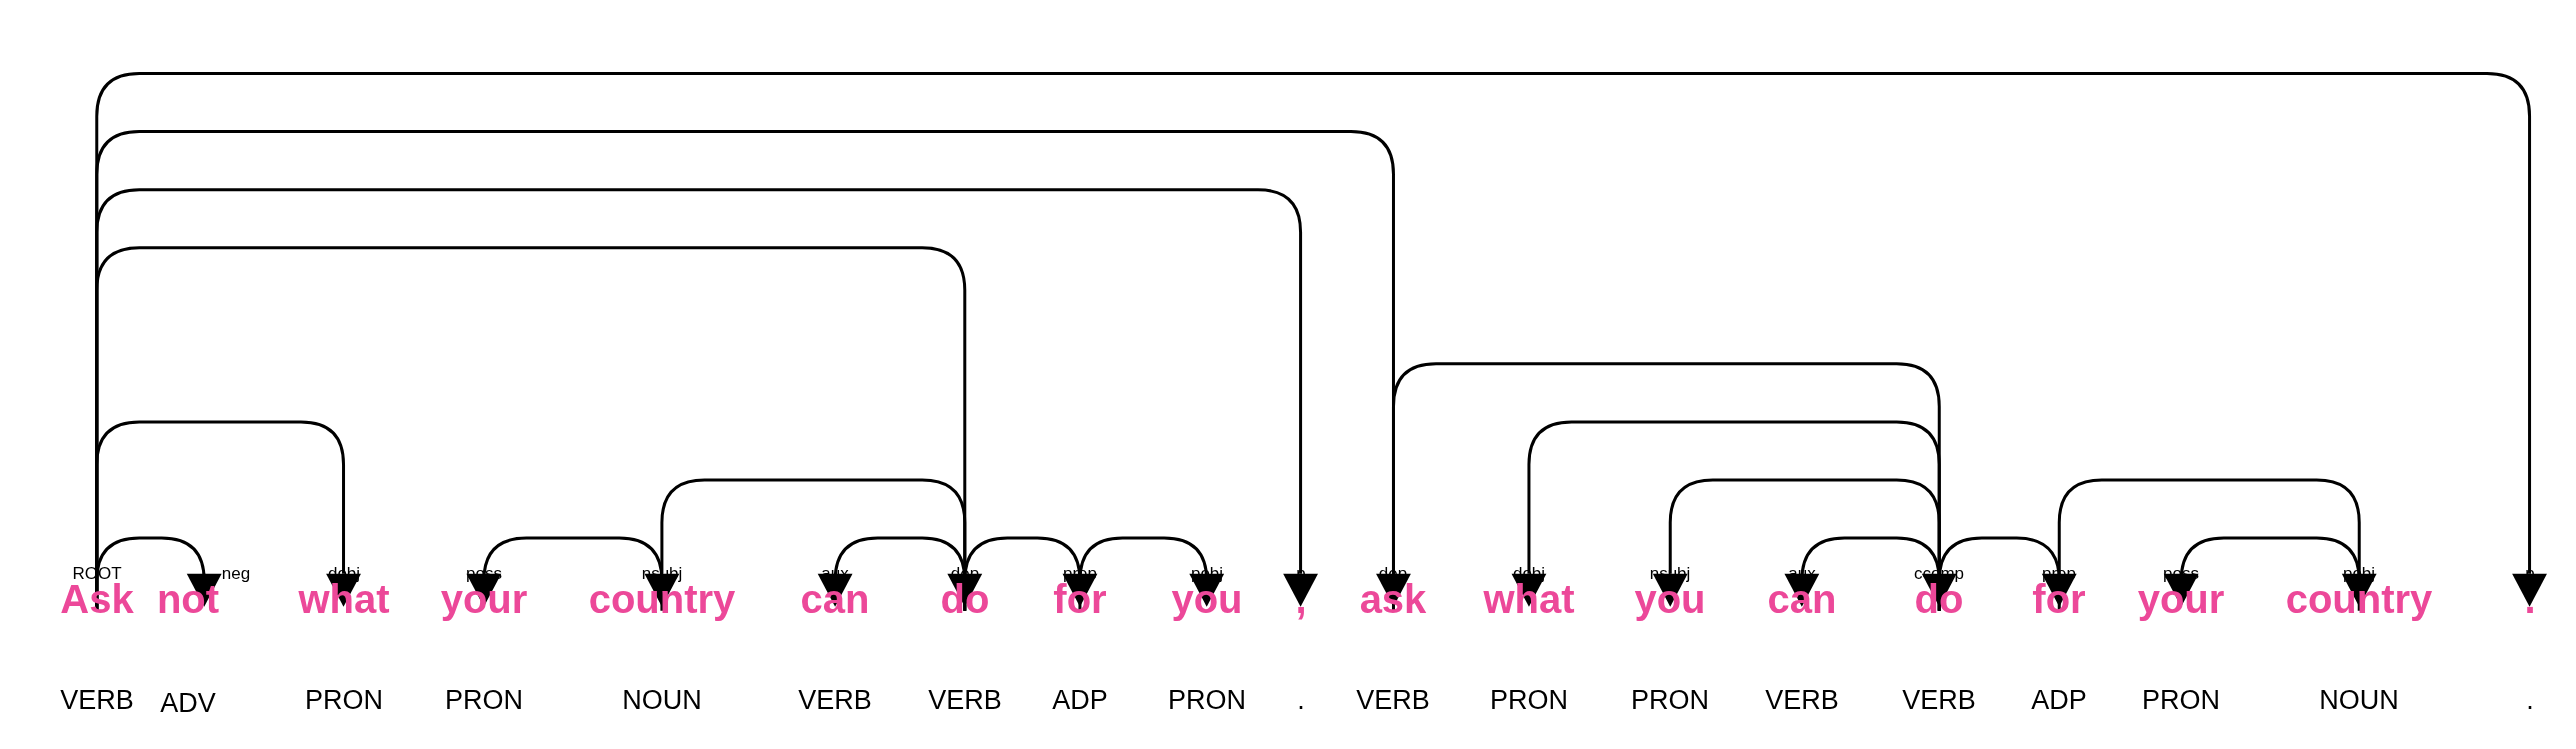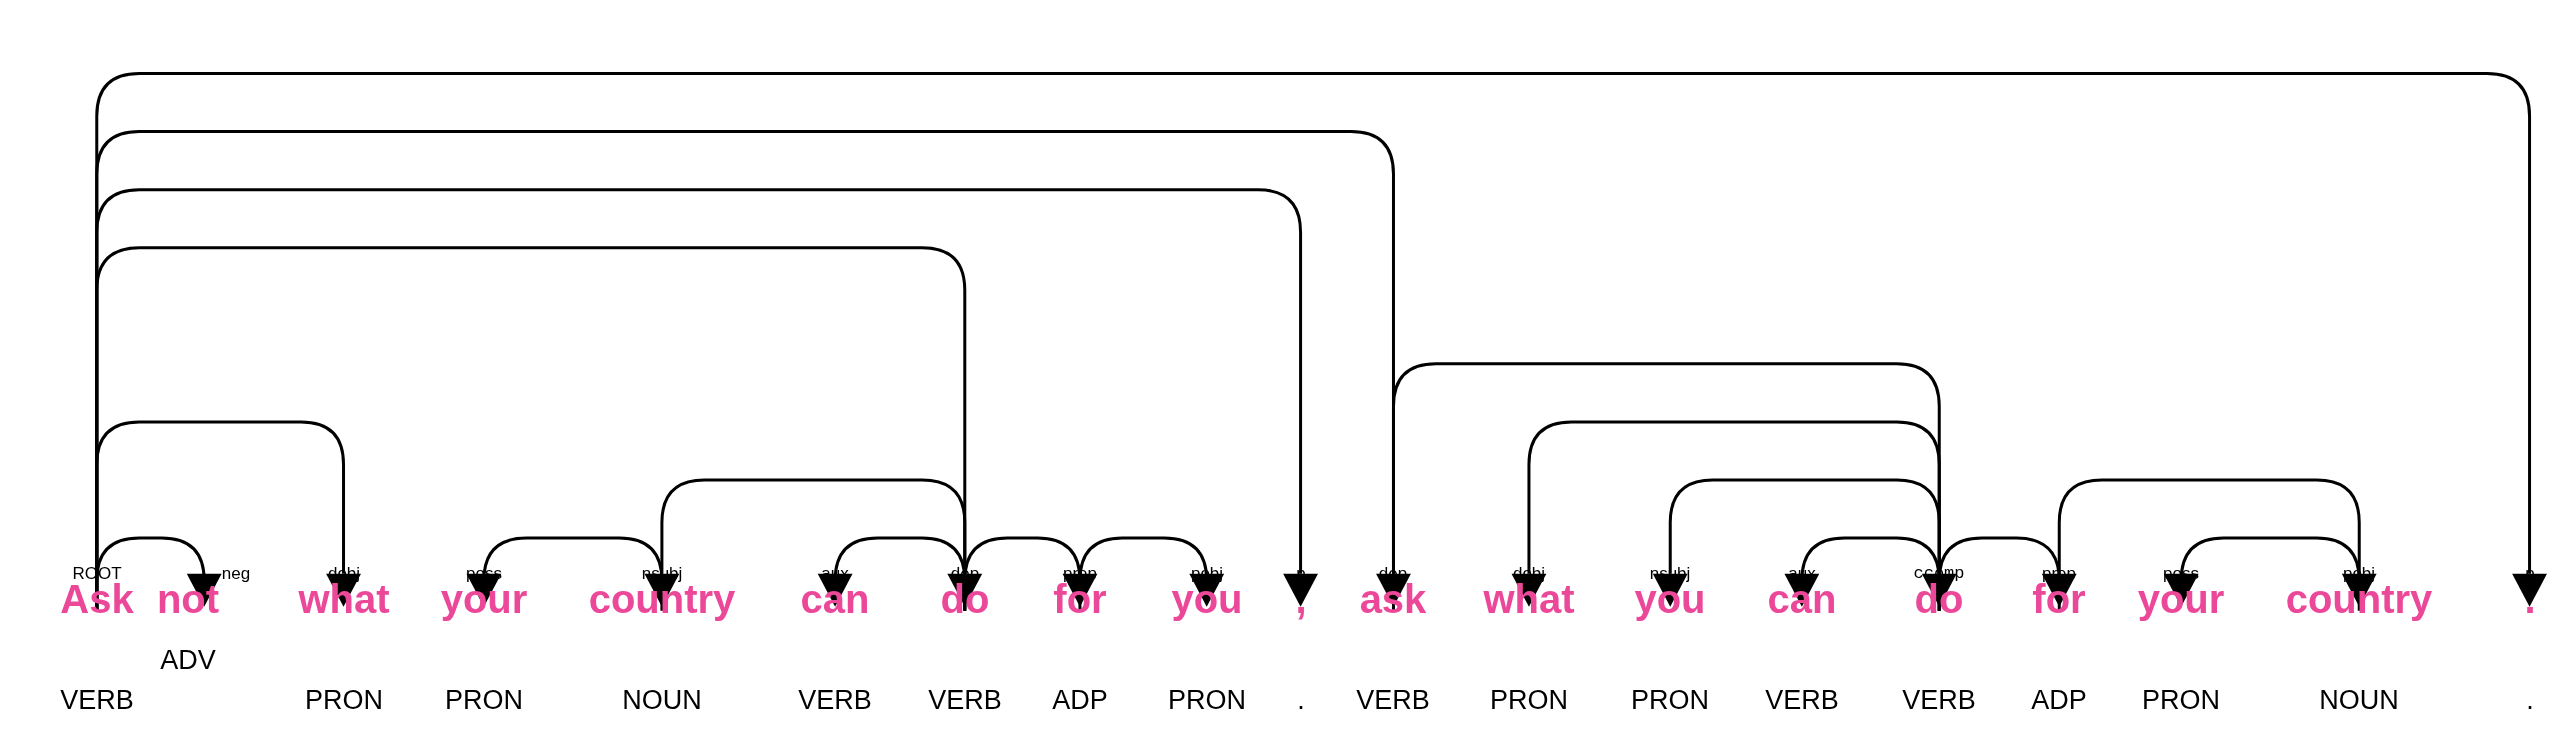--- a/index.html
+++ b/index.html
@@ -64,34 +64,34 @@
       <div class="deplabel" style="left: 662px; top: 565px;">nsubj</div>
       <div class="deplabel" style="left: 835px; top: 565px;">aux</div>
       <div class="deplabel" style="left: 965px; top: 565px;">dep</div>
       <div class="deplabel" style="left: 1080px; top: 565px;">prep</div>
       <div class="deplabel" style="left: 1207px; top: 565px;">pobj</div>
       <div class="deplabel" style="left: 1301px; top: 565px;">p</div>
       <div class="deplabel" style="left: 1393px; top: 565px;">dep</div>
       <div class="deplabel" style="left: 1529px; top: 565px;">dobj</div>
       <div class="deplabel" style="left: 1670px; top: 565px;">nsubj</div>
       <div class="deplabel" style="left: 1802px; top: 565px;">aux</div>
-      <div class="deplabel" style="left: 1939px; top: 565px; font-family: Liberation Mono, monospace;">ccomp</div>
+      <div class="deplabel" style="left: 1939px; top: 565px;">ccomp</div>
       <div class="deplabel" style="left: 2059px; top: 565px;">prep</div>
       <div class="deplabel" style="left: 2181px; top: 565px;">poss</div>
       <div class="deplabel" style="left: 2359px; top: 565px;">pobj</div>
       <div class="deplabel" style="left: 2530px; top: 565px;">p</div>
     </div>
   <div id="tokens">
       <div class="tok" style="left: 97px; top: 579px;">
         <div class="word">Ask</div>
         <div class="pos" style="margin-top: 68px;">VERB</div>
       </div>
       <div class="tok" style="left: 188px; top: 579px;">
         <div class="word">not</div>
-        <div class="pos" style="margin-top: 28px;">ADV</div>
+        <div class="pos" style="margin-top: 71px;">ADV</div>
       </div>
       <div class="tok" style="left: 344px; top: 579px;">
         <div class="word">what</div>
         <div class="pos" style="margin-top: 68px;">PRON</div>
       </div>
       <div class="tok" style="left: 484px; top: 579px;">
         <div class="word">your</div>
         <div class="pos" style="margin-top: 68px;">PRON</div>
       </div>
       <div class="tok" style="left: 662px; top: 579px;">

